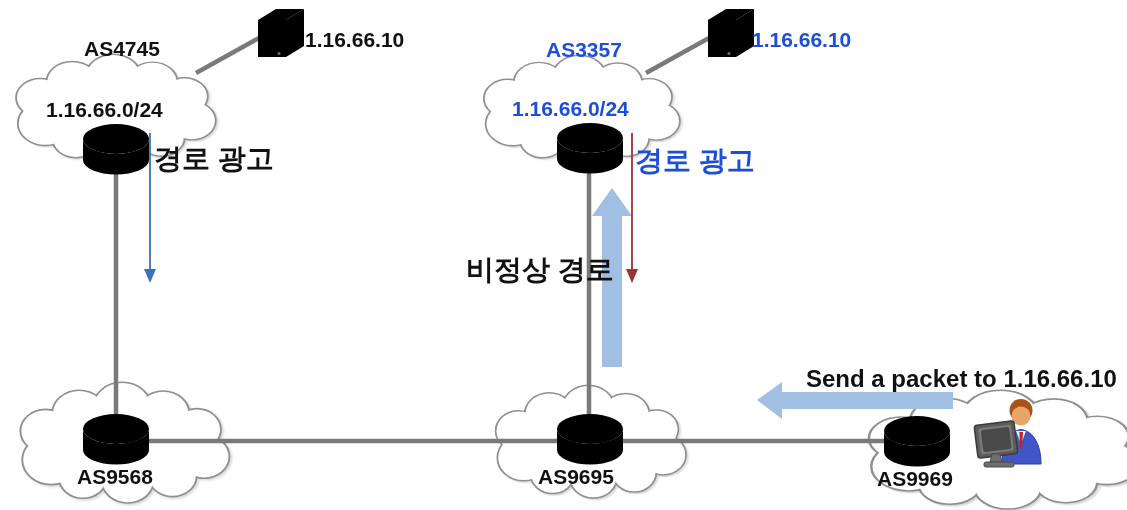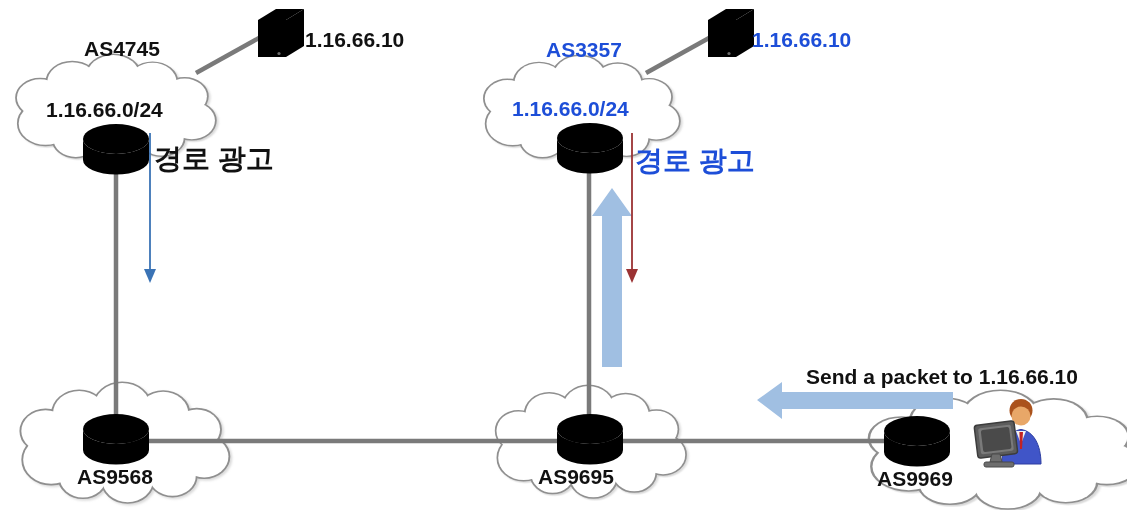--- a/index.html
+++ b/index.html
@@ -8,21 +8,21 @@
     font-family:"Liberation Sans","DejaVu Sans",sans-serif;
   }
   .stage svg.canvas{position:absolute;left:0;top:0;}
   .lbl{
     position:absolute;font-weight:700;color:#111;line-height:1.05;
     white-space:nowrap;letter-spacing:0px;
   }
   .lbl.red{color:#1d4ed8;}
   .fs21{font-size:21px;}
   .fs22{font-size:28px;}
-  .fs20{font-size:21px;}
+  .fs20{font-size:24px;}
   
   .c-st{fill:#fff;stroke:#8f8f8f;stroke-width:4;}
   .c-fl{fill:#fff;stroke:none;}
   .cloud-use{filter:drop-shadow(2px 2px 1px rgba(130,130,130,.30));}
   
   .link{stroke:#7a7a7a;stroke-width:4.5;fill:none;}
   
   .flow{fill:#a0bfe2;}
   
   .adv-blue line{stroke:#3a73b5;stroke-width:1.8;}
@@ -160,19 +160,20 @@
 
   <div class="lbl fs21" style="left:72px;top:38px;margin-left:12px;">AS4745</div>
   <div class="lbl fs21" style="left:46px;top:99px;">1.16.66.0/24</div>
   <div class="lbl fs21" style="left:305px;top:29px;">1.16.66.10</div>
   <div class="lbl fs22" style="left:154px;top:144px;">경로 광고</div>
 
   <div class="lbl fs21 red" style="left:546px;top:39px;">AS3357</div>
   <div class="lbl fs21 red" style="left:512px;top:98px;">1.16.66.0/24</div>
   <div class="lbl fs21 red" style="left:752px;top:29px;">1.16.66.10</div>
   <div class="lbl fs22 red" style="left:635px;top:146px;">경로 광고</div>
+  <div class="lbl fs22" style="left:466px;top:255px;">비정상 경로</div>
 
   <div class="lbl fs21" style="left:77px;top:466px;">AS9568</div>
   <div class="lbl fs21" style="left:538px;top:466px;">AS9695</div>
   <div class="lbl fs21" style="left:877px;top:468px;">AS9969</div>
 
   <div class="lbl fs20" style="left:806px;top:366px;">Send a packet to 1.16.66.10</div>
 </div>
 
 </body></html>

